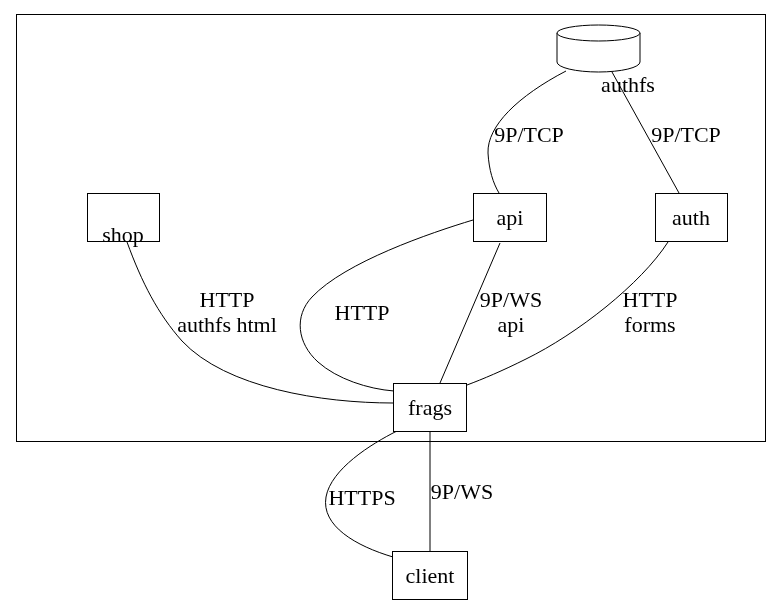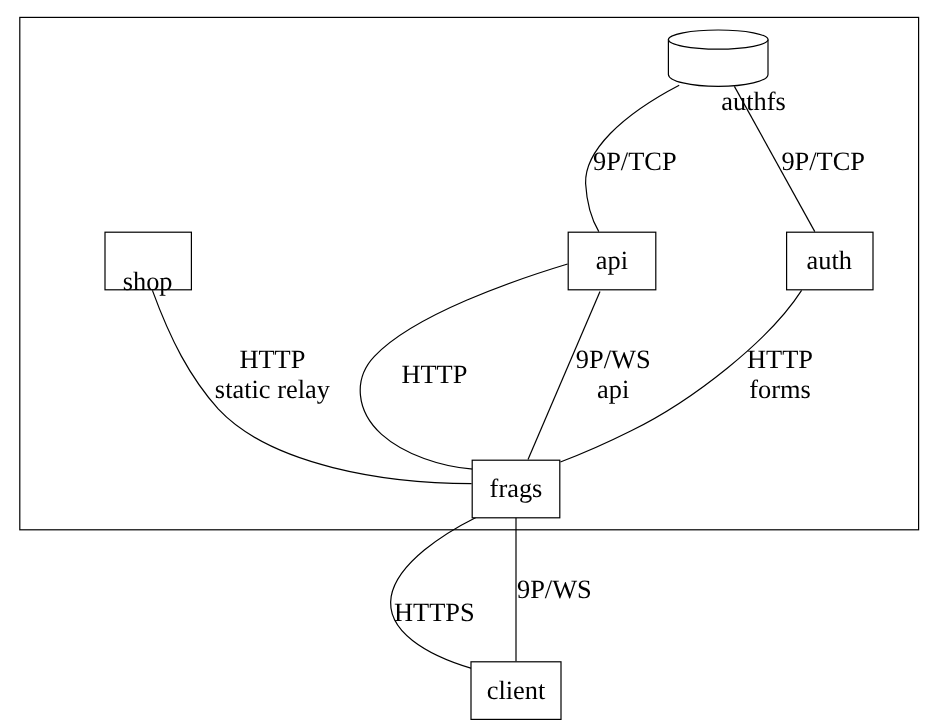--- a/index.html
+++ b/index.html
@@ -64,33 +64,33 @@
   <div class="lbl" style="left:510px; top:217px;">api</div>
   <div class="lbl" style="left:691px; top:217px;text-align:right;">auth</div>
   <div class="lbl" style="left:430px; top:407px;">frags</div>
   <div class="lbl" style="left:430px; top:575px;text-align:right;">client</div>
 
   <div class="lbl" style="left:529px; top:134px;">9P/TCP</div>
   <div class="lbl" style="left:686px; top:134px;">9P/TCP</div>
 
   <div class="lbl" style="left:227px; top:312px;">
     <div>HTTP</div>
-    <div>static relay</div>
+    <div>authfs html</div>
   </div>
 
   <div class="lbl" style="left:362px; top:312px;">
     <div>HTTP</div>
   </div>
 
   <div class="lbl" style="left:511px; top:312px;">
     <div>9P/WS</div>
     <div>api</div>
   </div>
 
   <div class="lbl" style="left:650px; top:312px;">
     <div>HTTP</div>
     <div>forms</div>
   </div>
 
-  <div class="lbl" style="left:362px; top:510px;text-align:center;">HTTPS</div>
+  <div class="lbl" style="left:362px; top:497px;text-align:center;">HTTPS</div>
   <div class="lbl" style="left:462px; top:491px;">9P/WS</div>
 
 </div>
 
 </body></html>

